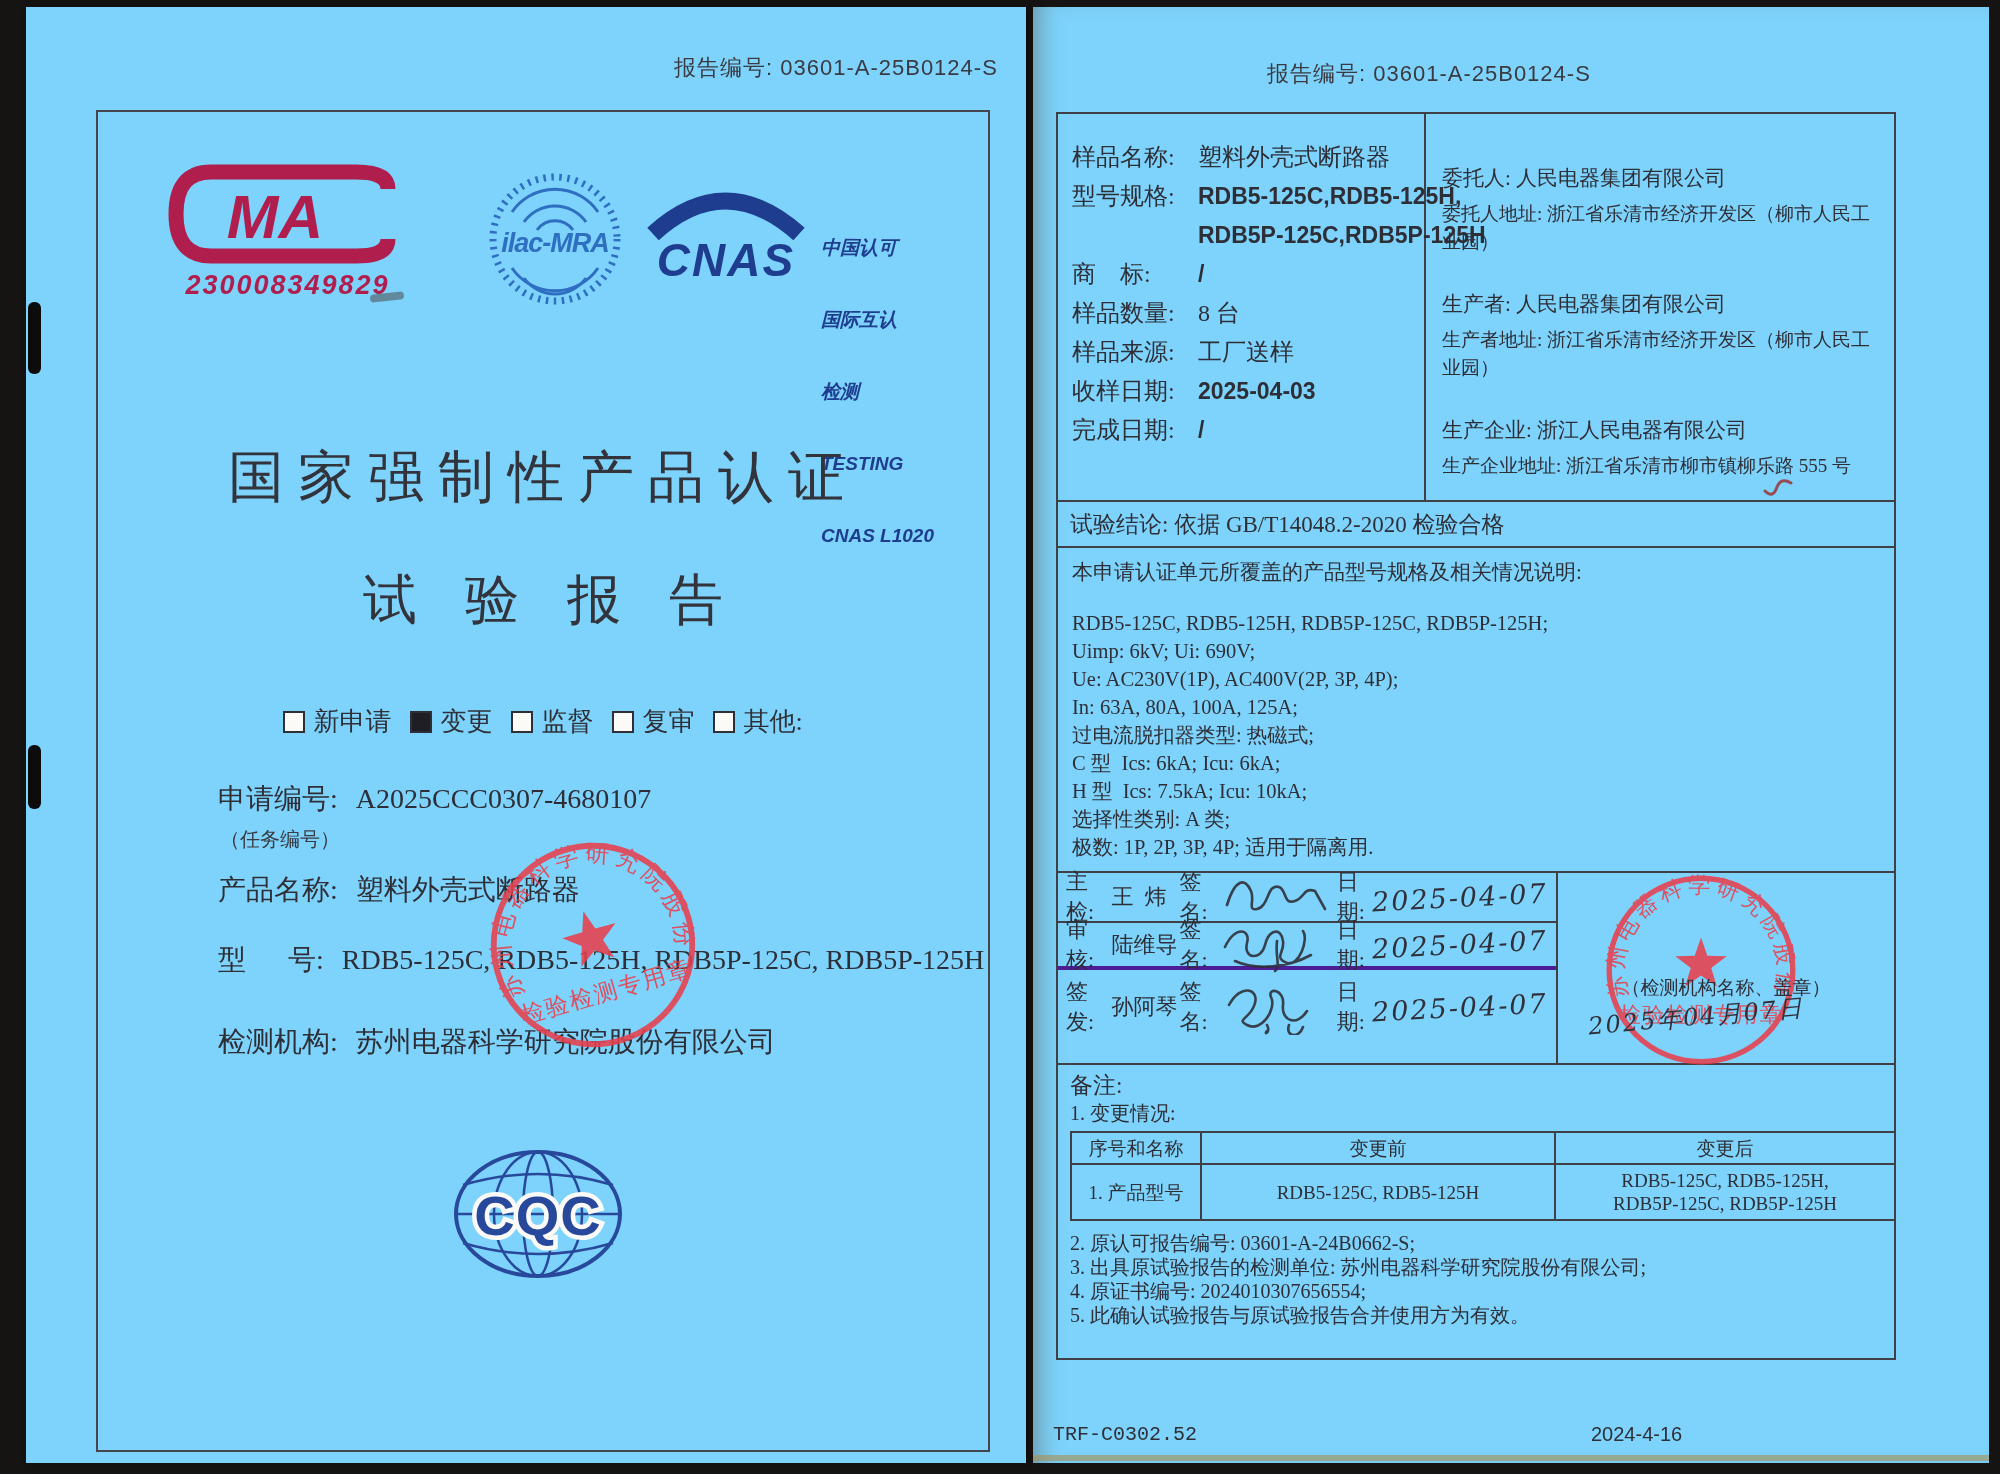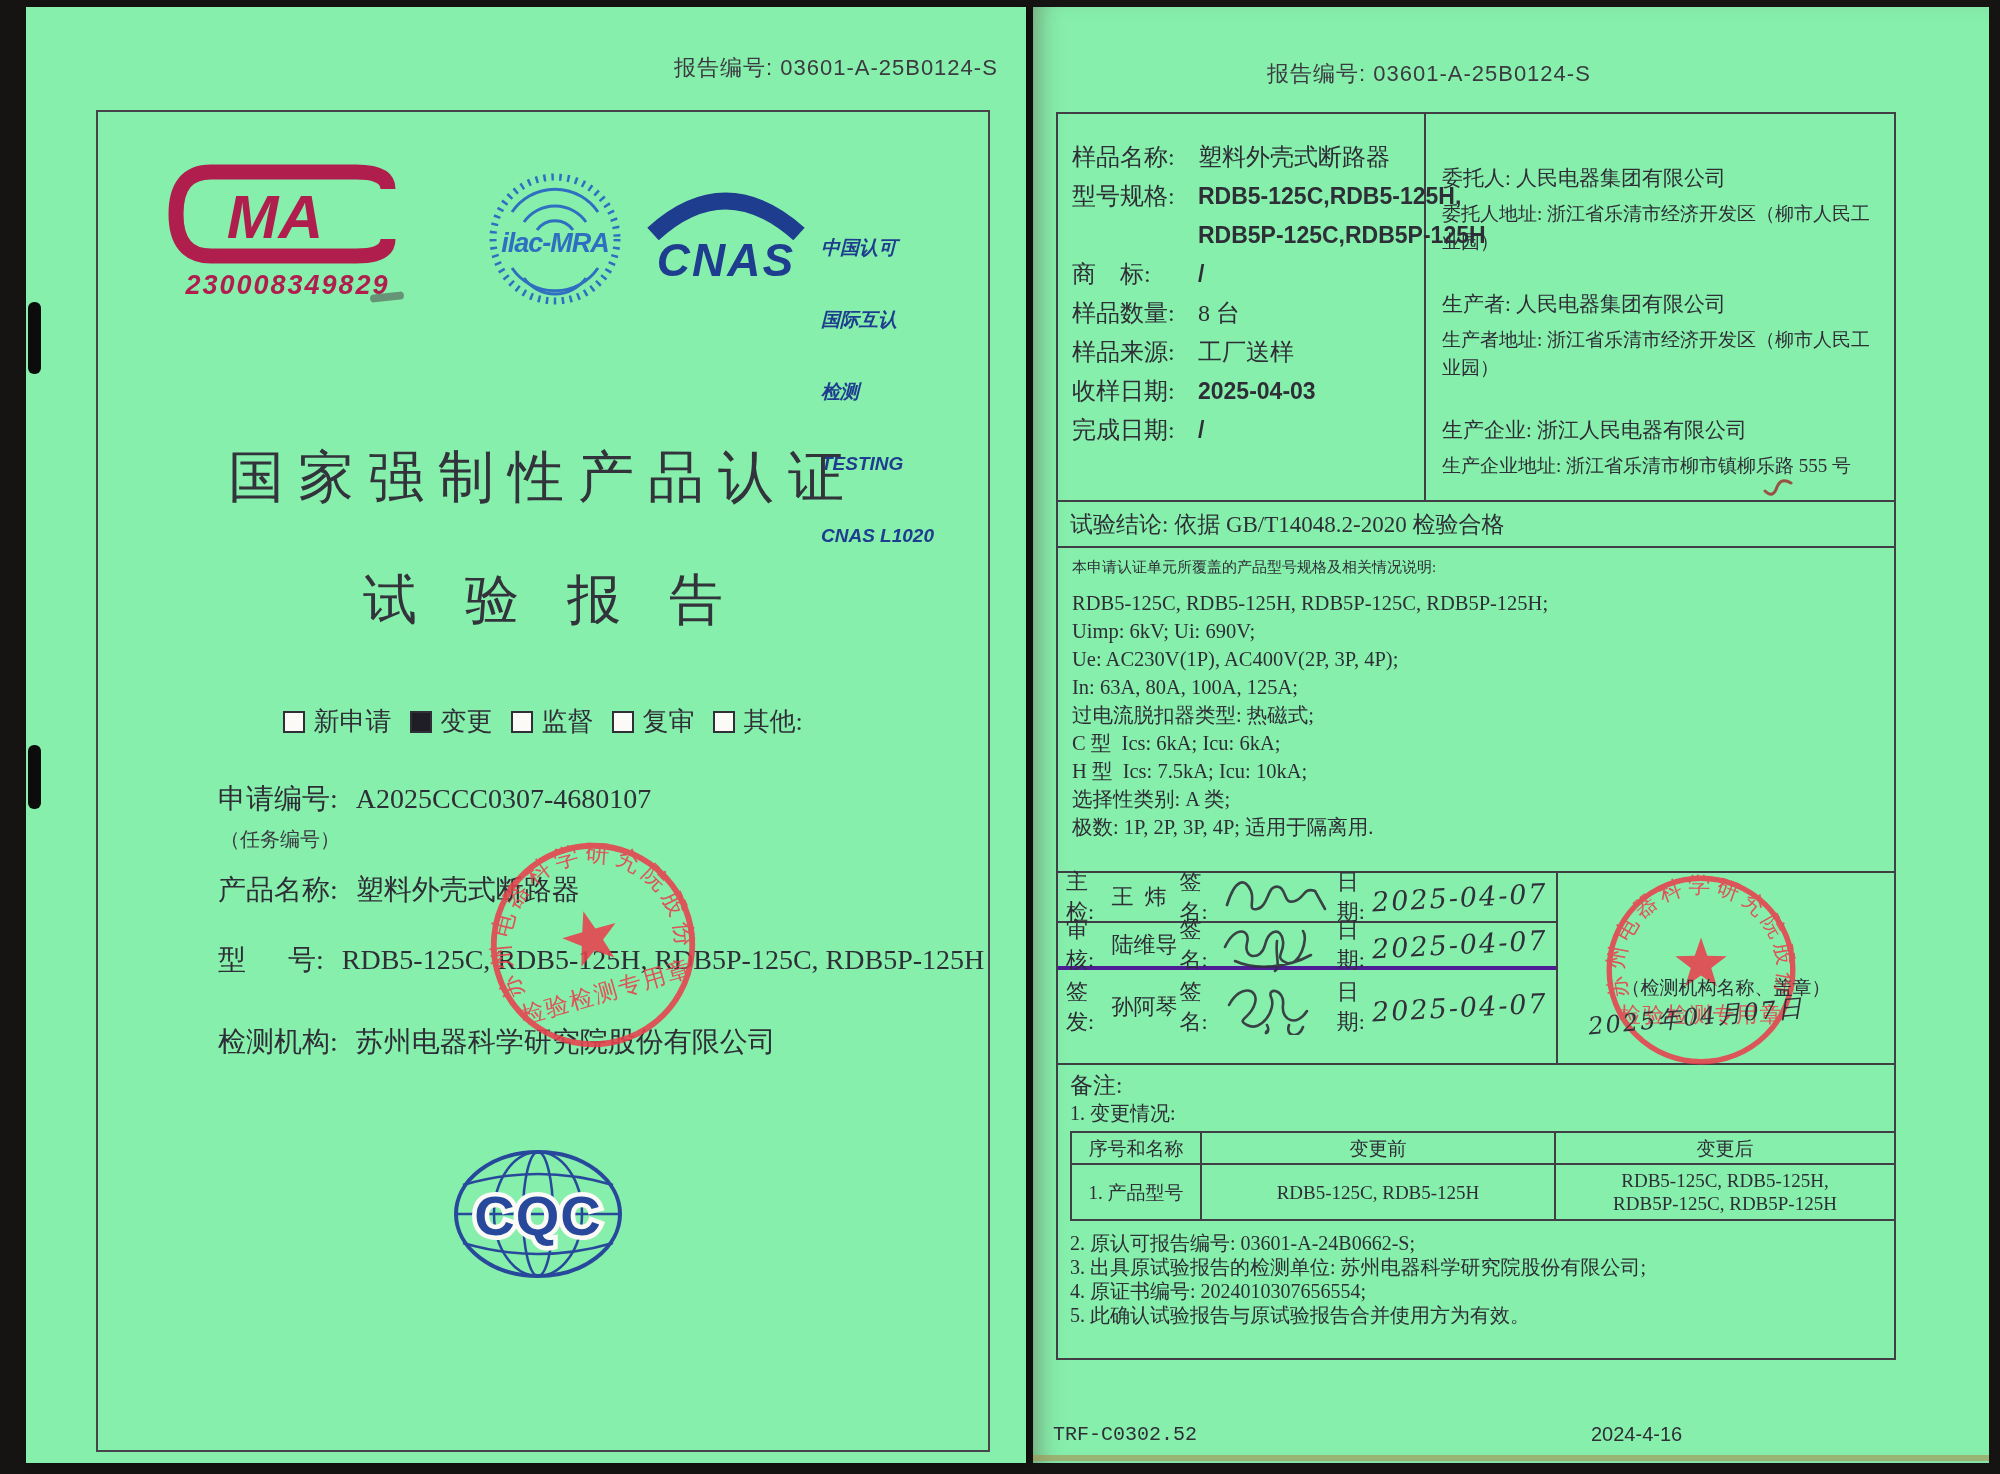--- a/index.html
+++ b/index.html
@@ -1,17 +1,17 @@
 <!DOCTYPE html>
 <html><head>
 <meta charset="utf-8">
 <style>
   html,body{margin:0;padding:0;width:2000px;height:1474px;overflow:hidden;
     background:#151412;font-family:"Liberation Serif","DejaVu Serif",serif;color:#2e2e36;}
-  .page{position:absolute;top:7px;height:1456px;background:#86efac;}
+  .page{position:absolute;top:7px;height:1456px;background:#7dd3fc;}
   #pageL{left:26px;width:1000px;box-shadow:6px 0 10px rgba(0,0,0,.35);}
   #pageR{left:1033px;width:956px;box-shadow:inset 20px 0 26px -16px rgba(90,80,65,.55);}
   .edge-strip{position:absolute;left:1033px;top:1455px;width:956px;height:6px;background:#a98f52;opacity:.6;}
 
   
   .repno{position:absolute;font-family:"Liberation Sans","DejaVu Sans",sans-serif;
     font-size:22px;color:#3a3a40;letter-spacing:1px;white-space:pre;}
   #repnoL{left:648px;top:46px;}
   .frame{position:absolute;left:70px;top:103px;width:890px;height:1338px;border:2px solid #45454b;}
   .logos{position:absolute;left:58px;top:52px;width:778px;display:flex;align-items:flex-start;font-style:italic;}
@@ -55,21 +55,21 @@
   .srow .lb{width:126px;white-space:pre;flex:none;}
   .srow .vl{white-space:pre;}
   .v-sans{font-family:"Liberation Sans","DejaVu Sans",sans-serif;font-weight:bold;font-size:23px;}
   .info-right{flex:1;padding:50px 8px 0 16px;box-sizing:border-box;}
   .crow{font-size:21px;line-height:28px;margin-bottom:8px;white-space:pre-wrap;}
   .crow.addr{font-size:19px;}
   .crow.groupend{margin-bottom:34px;}
   .r-conclusion{height:46px;border-bottom:2px solid #3f3f45;display:flex;align-items:center;
     padding-left:12px;font-size:23px;box-sizing:border-box;white-space:pre;}
   .r-coverage{height:325px;border-bottom:2px solid #3f3f45;padding:10px 14px;box-sizing:border-box;}
-  .cov-h{font-size:15px;margin-bottom:12px;}
+  .cov-h{font-size:21px;margin-bottom:23px;}
   .spec{font-size:20.5px;line-height:28px;white-space:pre;}
   .r-sign{height:192px;display:flex;box-sizing:border-box;border-bottom:2px solid #3f3f45;}
   .sign-rows{width:500px;border-right:2px solid #3f3f45;display:flex;flex-direction:column;box-sizing:border-box;}
   .sign-row{display:flex;align-items:center;padding:0 8px;font-size:22px;position:relative;box-sizing:border-box;}
   .sr1{height:50px;border-bottom:2px solid #3f3f45;} .sr2{height:47px;border-bottom:4px solid #4c1d95;} .sr3{height:74px;}
   .sign-row .nm{width:96px;margin-left:10px;white-space:pre;}
   .sigsvg{width:118px;height:56px;flex:none;margin:0 2px;}
   .hand{font-family:"DejaVu Serif","Liberation Serif",serif;font-style:italic;
     font-size:27px;color:#30303a;letter-spacing:2px;transform:rotate(-3deg);white-space:pre;}
   .stamp-cell{flex:1;position:relative;}

